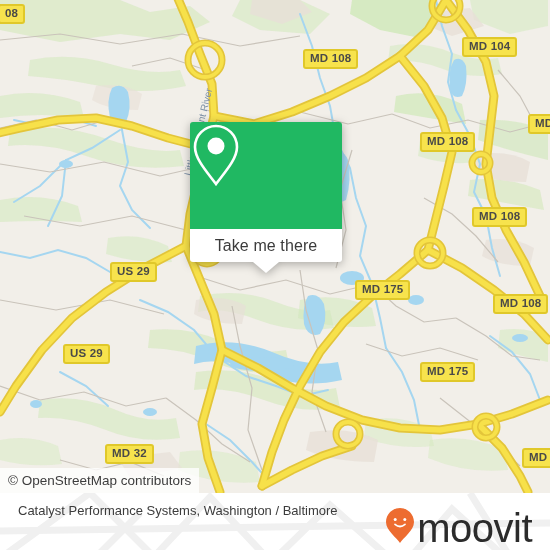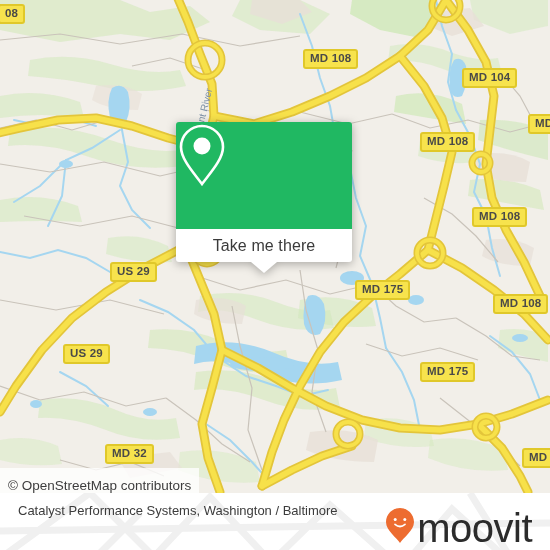--- a/index.html
+++ b/index.html
@@ -37,21 +37,21 @@
   .river-label{
     position:absolute;
     color:#7b8fa6;
     font-size:10px;
     white-space:nowrap;
     transform-origin:0 0;
   }
 
   
   .card{
-    position:absolute;left:176px;top:122px;width:176px;
+    position:absolute;left:190px;top:122px;width:152px;
     filter:drop-shadow(0 2px 5px rgba(0,0,0,.30));
   }
   .card-top{
     background:#20b862;height:107px;border-radius:3px 3px 0 0;
     display:flex;align-items:center;justify-content:center;
   }
   .pin-icon{display:block;}
   .card-btn{
     background:#ffffff;height:33px;border-radius:0 0 3px 3px;
     display:flex;align-items:center;justify-content:center;
@@ -63,21 +63,21 @@
     width:0;height:0;
     border-left:13px solid transparent;
     border-right:13px solid transparent;
     border-top:11px solid #ffffff;
   }
 
   
   .attrib{
     position:absolute;left:0;top:468px;height:25px;
     background:rgba(255,255,255,.78);
-    display:flex;align-items:flex-end;
+    display:flex;align-items:center;
     padding:0 8px 0 8px;
     box-sizing:border-box;
     font-size:13.5px;color:#3d3d3d;
   }
 
   
   .footer{
     position:absolute;left:0;top:493px;width:550px;height:57px;
     background:#ffffff;overflow:hidden;
   }
@@ -257,21 +257,21 @@
           <circle cx="481" cy="163" r="9"></circle>
         </g>
 
       </g>
     </svg>
 
     <div class="river-label" style="left:182px;top:174px;transform:rotate(-76deg);">Little Patuxent River</div>
 
     <div class="shield" style="left:-2px;top:4px;">08</div>
     <div class="shield" style="left:303px;top:49px;">MD 108</div>
-    <div class="shield" style="left:462px;top:37px;margin-top:31px;">MD 104</div>
+    <div class="shield" style="left:462px;top:37px;">MD 104</div>
     <div class="shield" style="left:528px;top:114px;">MD</div>
     <div class="shield" style="left:420px;top:132px;">MD 108</div>
     <div class="shield" style="left:472px;top:207px;">MD 108</div>
     <div class="shield" style="left:110px;top:262px;">US 29</div>
     <div class="shield" style="left:355px;top:280px;">MD 175</div>
     <div class="shield" style="left:493px;top:294px;">MD 108</div>
     <div class="shield" style="left:63px;top:344px;">US 29</div>
     <div class="shield" style="left:420px;top:362px;">MD 175</div>
     <div class="shield" style="left:105px;top:444px;">MD 32</div>
     <div class="shield" style="left:522px;top:448px;">MD 1</div>

